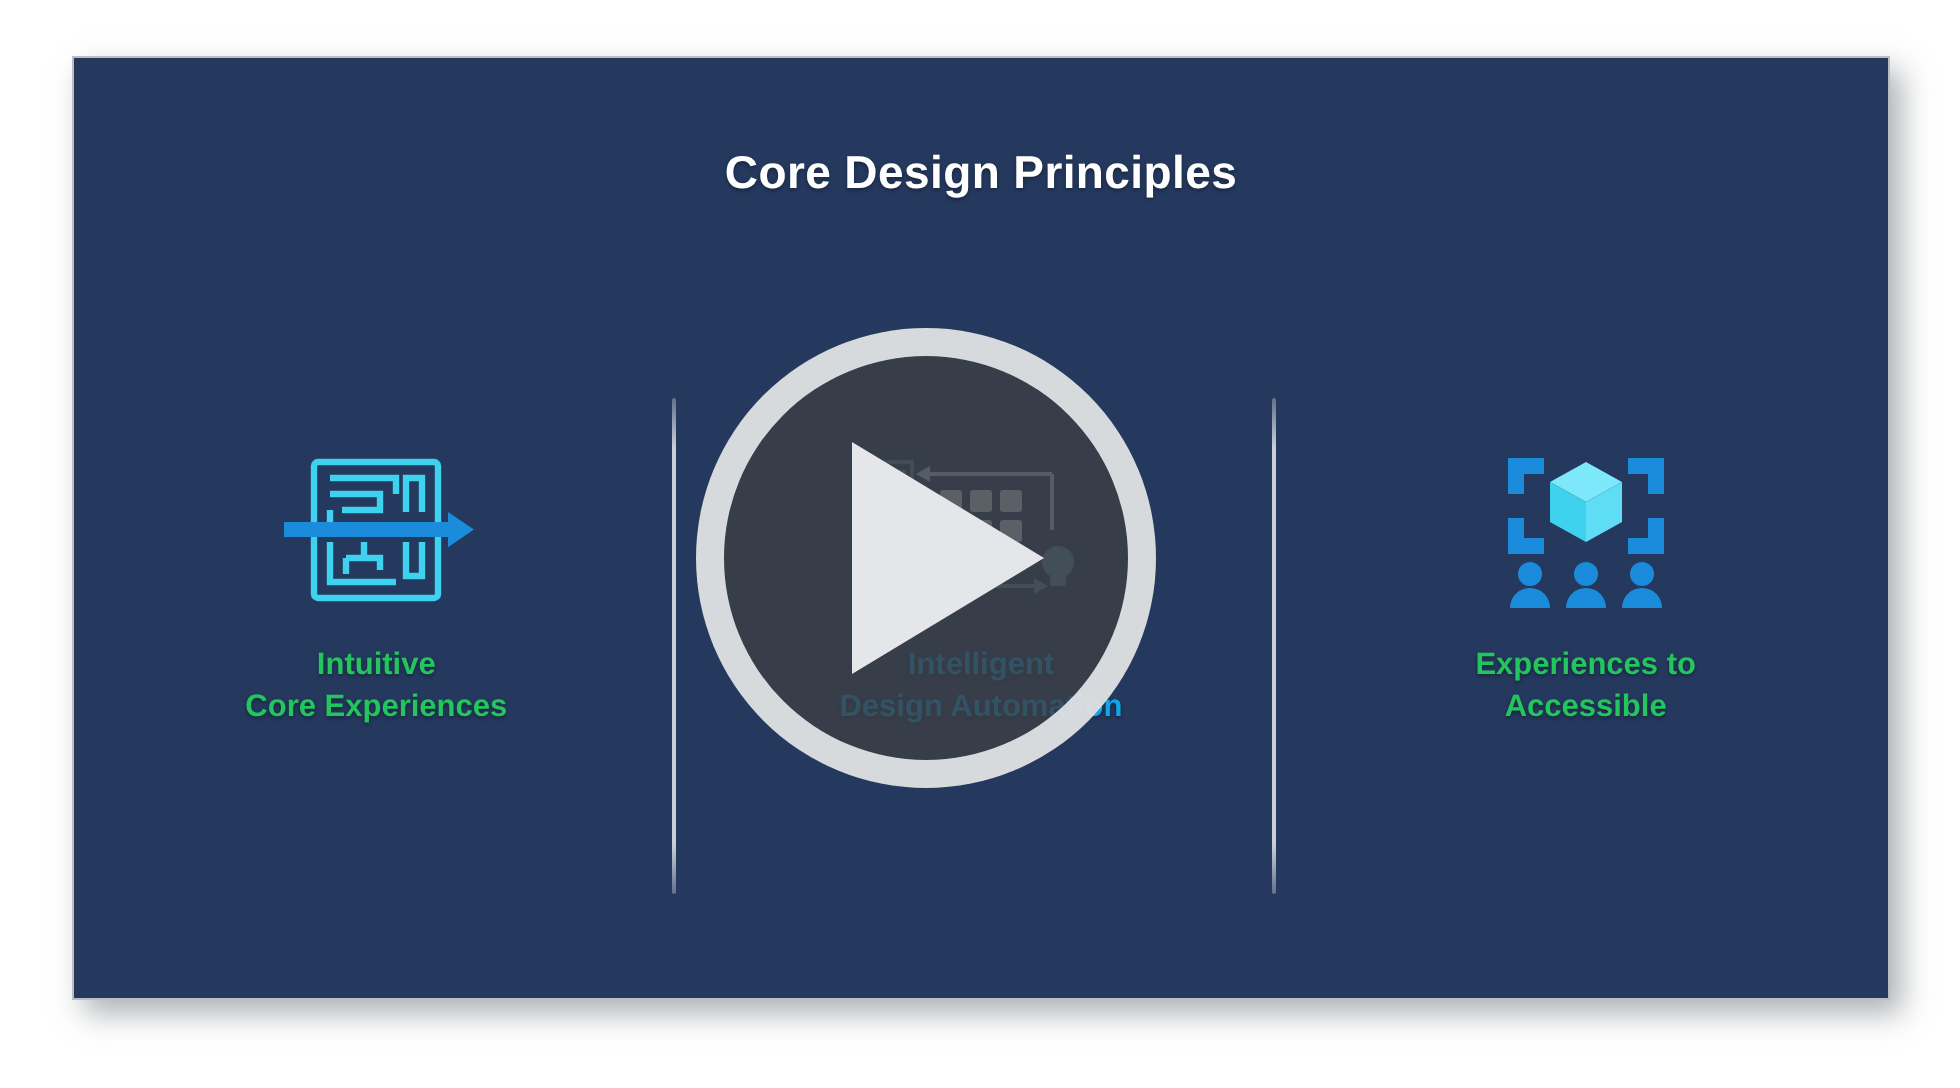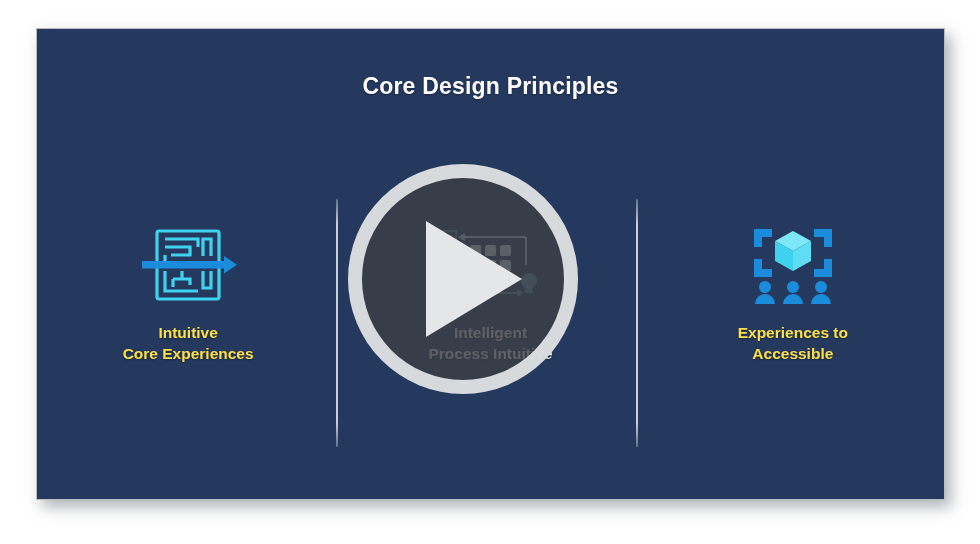--- a/index.html
+++ b/index.html
@@ -69,32 +69,32 @@
     align-items: center;
   }
   .col-icon {
     height: 92px;
     display: flex;
     align-items: center;
     justify-content: center;
   }
   .col-label {
     margin-top: 12px;
-    color: #fde047;
+    color: #22c55e;
     font-size: 15.5px;
     font-weight: bold;
     line-height: 1.35;
     text-align: center;
     text-shadow: 0 1px 2px rgba(0,0,0,0.4);
   }
   .col-label .line { display: block; }
 
   
   #col-center .col-label {
-    color: #e5e5e5;
+    color: #0ea5e9;
   }
 
   
   .divider {
     position: absolute;
     top: 170px;
     width: 2px;
     height: 248px;
     background: linear-gradient(to bottom,
       rgba(210,215,222,0.35) 0%,
@@ -207,21 +207,21 @@
 
             <path d="M56 68 L84 68" fill="none" stroke="#5f8fa8" stroke-width="2"></path>
             <path d="M83 64 L90 68 L83 72 Z" fill="#5f8fa8"></path>
 
             <circle cx="95" cy="56" r="8" fill="#5f8fa8"></circle>
             <rect x="91" y="63" width="8" height="5" rx="1.5" fill="#5f8fa8"></rect>
           </svg>
         </div>
         <div class="col-label">
           <span class="line">Intelligent</span>
-          <span class="line">Process Intuitive</span>
+          <span class="line">Design Automation</span>
         </div>
       </div>
 
       <div class="column" id="col-right">
         <div class="col-icon">
           <svg width="86" height="80" viewBox="0 0 86 80">
 
             <g fill="#1b8bdc">
               <path d="M4 4 H22 V12 H12 V22 H4 Z"></path>
               <path d="M82 4 H64 V12 H74 V22 H82 Z"></path>

